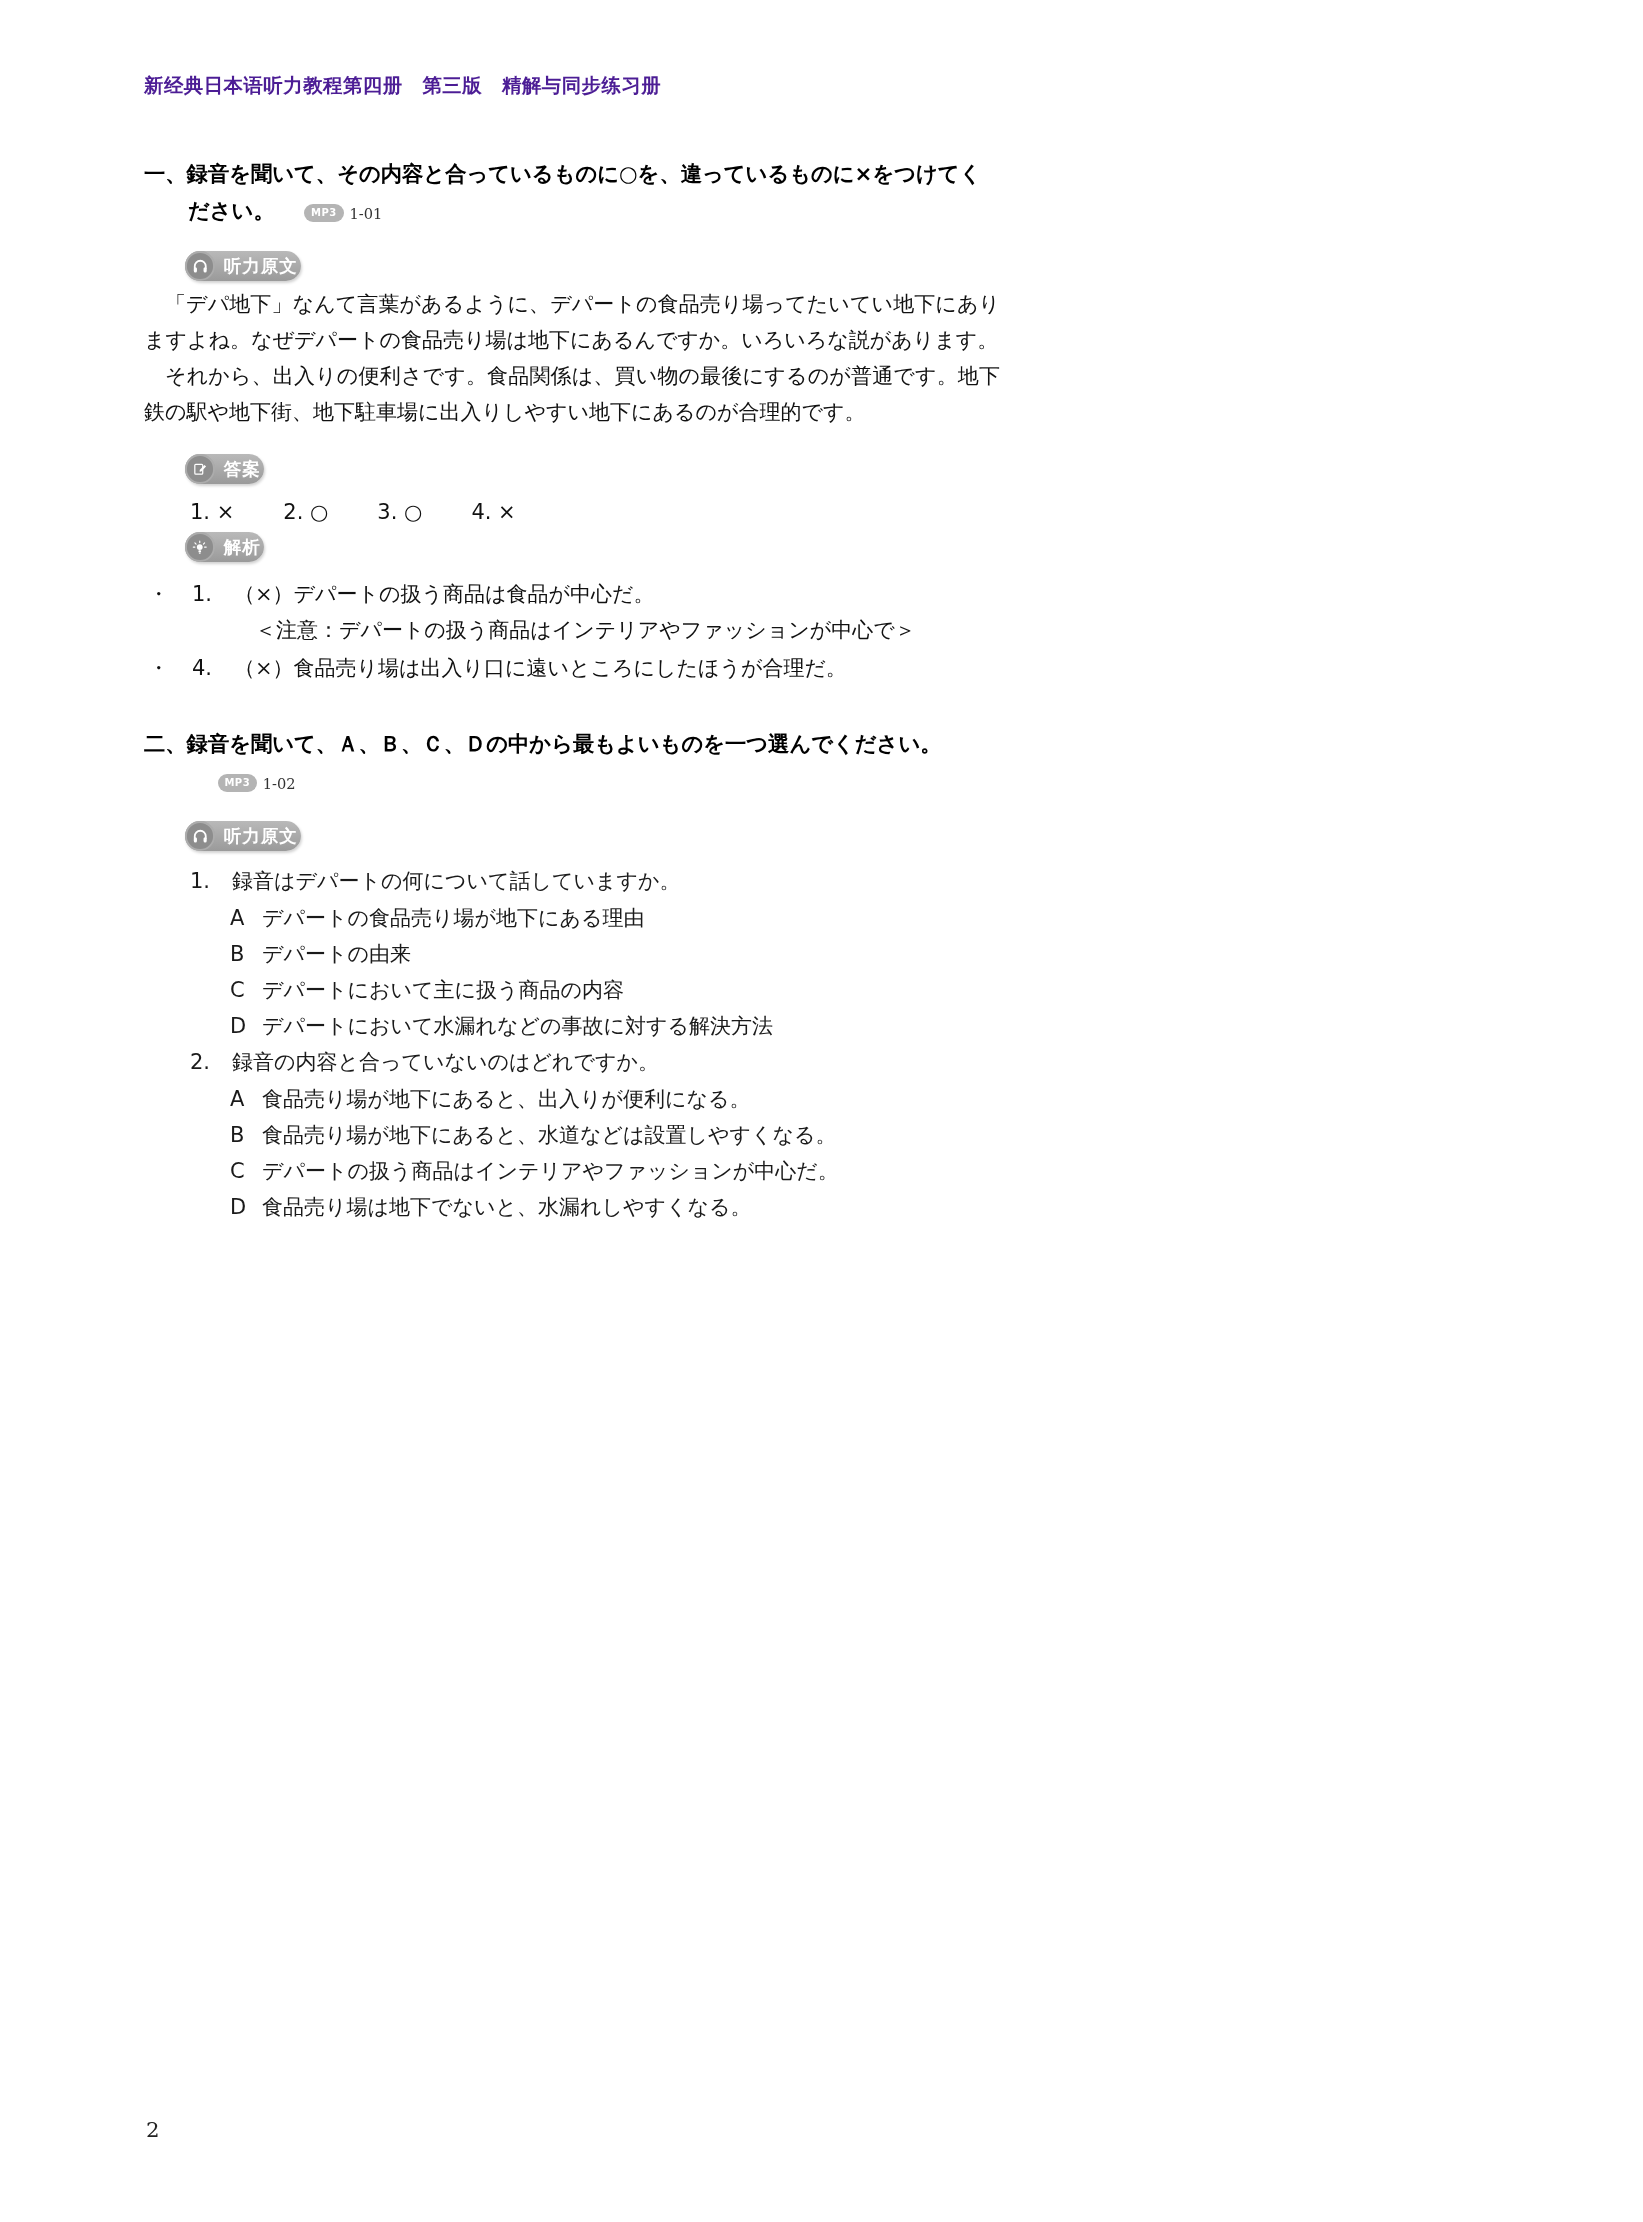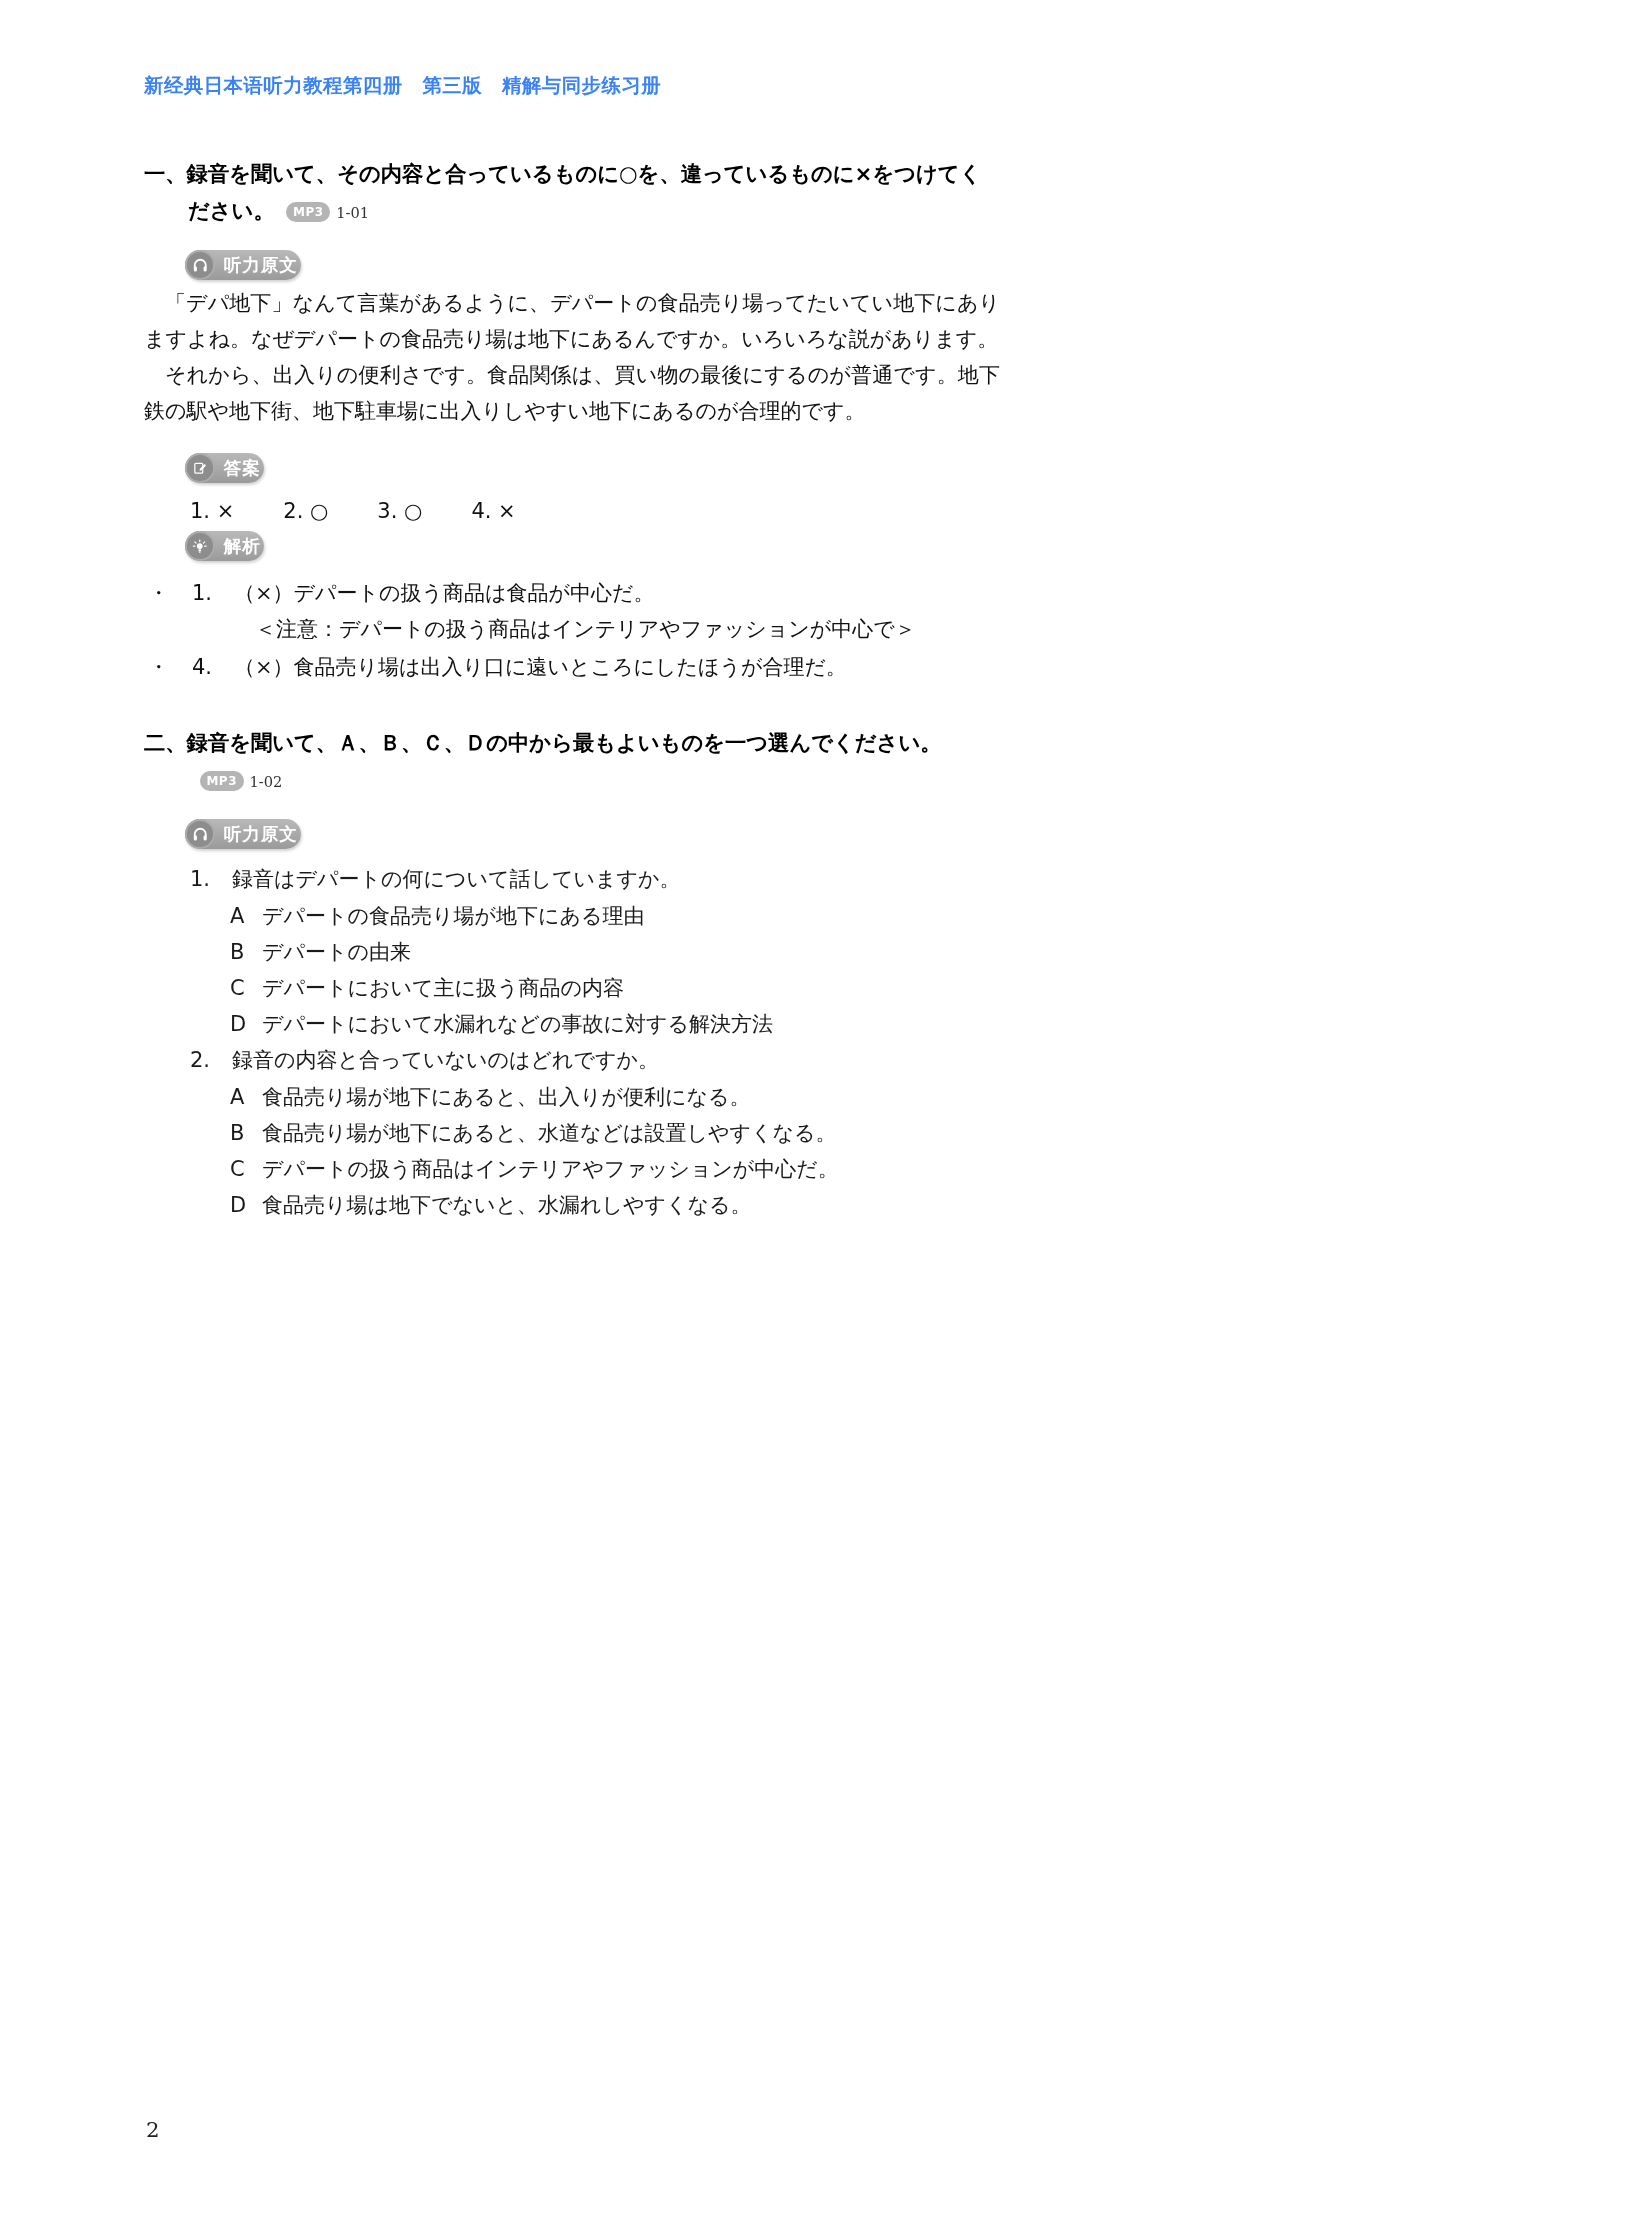--- a/index.html
+++ b/index.html
@@ -8,21 +8,21 @@
     width:1644px; height:2222px; position:relative;
     font-family:"DejaVu Serif","Liberation Serif",serif;
     color:#1a1a1a;
   }
   .content {
     position:absolute; left:144px; top:0; width:856px;
   }
   .book-header {
     margin-top:72px;
     font-family:"DejaVu Sans","Liberation Sans",sans-serif;
-    font-weight:bold; font-size:19.4px; line-height:27px; color:#3b82f6;
+    font-weight:bold; font-size:19.4px; line-height:27px; color:#4c1d95;
     letter-spacing:0.5px;
   }
   .sec-heading {
     font-family:"DejaVu Sans","Liberation Sans",sans-serif;
     font-weight:bold; font-size:21.3px; line-height:37px; color:#000;
     padding-left:44px; text-indent:-44px;
   }
   .sec-heading--one { margin-top:56px; }
   .sec-heading--two { margin-top:39px; }
   
@@ -44,21 +44,21 @@
   }
   .badge-label {
     color:#ffffff; font-family:"DejaVu Sans","Liberation Sans",sans-serif;
     font-weight:bold; font-size:17.5px; letter-spacing:1px; white-space:nowrap;
   }
   
   .mp3 { display:inline-flex; align-items:center; margin-left:11.6px; vertical-align:1.9px; text-indent:0; }
   .mp3-pill {
     display:inline-block; background:#b4b4b4; color:#fff; border-radius:10.7px;
     font-family:"DejaVu Sans","Liberation Sans",sans-serif;
-    font-weight:bold; font-size:12px; line-height:1; padding:3.9px 6.8px; letter-spacing:0.5px;
+    font-weight:bold; font-size:10px; line-height:1; padding:3.9px 6.8px; letter-spacing:0.5px;margin-left:18px;
   }
   .mp3-track {
     font-family:"DejaVu Serif","Liberation Serif",serif;
     font-weight:normal; font-size:14.6px; color:#333; margin-left:5.8px;
   }
   
   .part-title {
     margin-top:13.6px; text-align:center; font-size:21.3px; line-height:33px; color:#111;
   }
   .transcript { margin-top:4.9px; }

